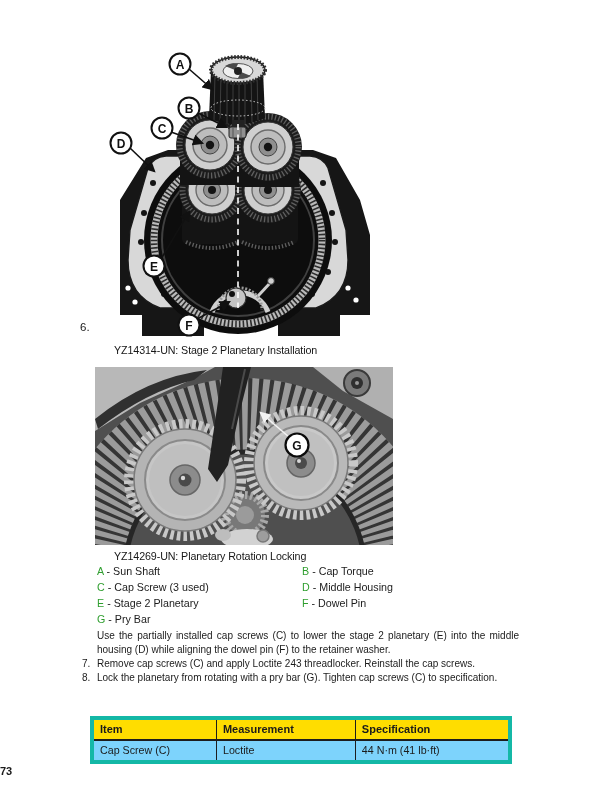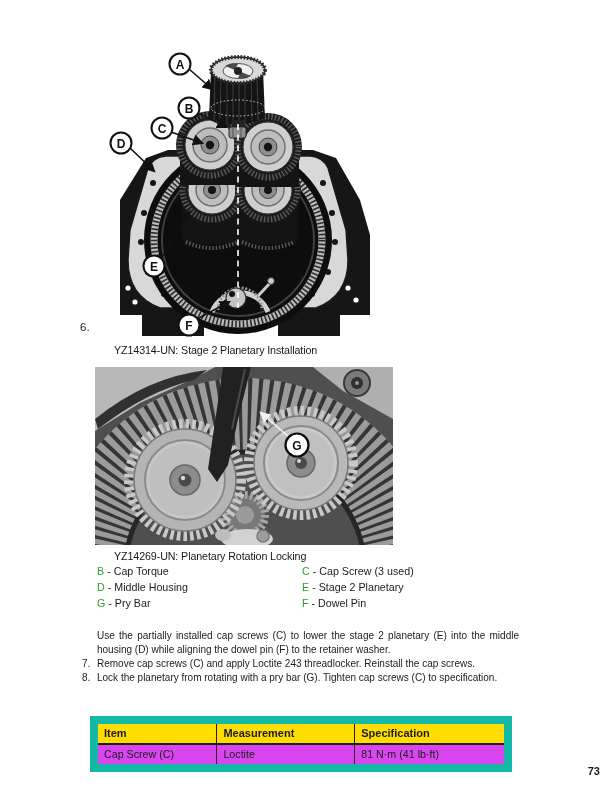--- a/index.html
+++ b/index.html
@@ -23,26 +23,26 @@
   .steps { position:absolute; left:82px; top:629px; width:437px; font-size:10px; line-height:14px; }
   .step { display:grid; grid-template-columns:15px 1fr; }
   .step-num { text-align:left; }
   .step-text { text-align:justify; }
 
   .spec-table { position:absolute; left:90px; top:716px; width:422px;
                 border-collapse:collapse; font-size:10.7px; }
   .spec-table td { border:1px solid #1d1d1d; padding:3px 6px 4px 6px; }
   .spec-table .hdr td { background:#FFDD00; font-weight:bold; font-size:11px;
                         border-bottom:2px solid #1d1d1d; }
-  .spec-table .row td { background:#d946ef;margin-left:34px; }
-  .spec-table { border:8px solid #14b8a6; }
+  .spec-table .row td { background:#7dd3fc;margin-left:34px; }
+  .spec-table { border:4px solid #14b8a6; }
   .col-item { width:126px; } .col-meas { width:140px; } .col-spec { width:156px; }
 
   .page-number { position:absolute; left:0; top:765px; width:100%;
-                 text-align:right; font-weight:bold; font-size:11px; }
+                 text-align:left; font-weight:bold; font-size:11px; }
 
   svg text.callout-letter { font-family:"Liberation Sans", sans-serif; font-size:12px; font-weight:bold; fill:#111; }
 </style>
 </head>
 <body>
 
 <div class="page">
 
   <svg class="fig1" viewBox="0 0 265 292">
     <defs>
@@ -269,26 +269,27 @@
     <g>
       <line x1="194" y1="70" x2="166" y2="46" stroke="#f2f2f2" stroke-width="1.6" marker-end="url(#arrw)"></line>
       <circle cx="202" cy="78" r="11.5" fill="#fff" stroke="#0a0a0a" stroke-width="2.2"></circle>
       <text class="callout-letter" x="202" y="83" text-anchor="middle">G</text>
     </g>
   </svg>
 
   <div class="caption caption2">YZ14269-UN: Planetary Rotation Locking</div>
 
   <div class="legend">
+    <div class="legend-item"><span class="legend-letter">A</span> <span>-</span> <span>Sun Shaft</span></div>
     <div class="legend-item"><span class="legend-letter">B</span> <span>-</span> <span>Cap Torque</span></div>
     <div class="legend-item"><span class="legend-letter">C</span> <span>-</span> <span>Cap Screw (3 used)</span></div>
     <div class="legend-item"><span class="legend-letter">D</span> <span>-</span> <span>Middle Housing</span></div>
     <div class="legend-item"><span class="legend-letter">E</span> <span>-</span> <span>Stage 2 Planetary</span></div>
+    <div class="legend-item"><span class="legend-letter">F</span> <span>-</span> <span>Dowel Pin</span></div>
     <div class="legend-item"><span class="legend-letter">G</span> <span>-</span> <span>Pry Bar</span></div>
-    <div class="legend-item"><span class="legend-letter">F</span> <span>-</span> <span>Dowel Pin</span></div>
   </div>
 
   <div class="steps">
     <div class="step">
       <span class="step-num"></span>
       <span class="step-text">Use the partially installed cap screws (C) to lower the stage 2 planetary (E) into the middle housing (D) while aligning the dowel pin (F) to the retainer washer.</span>
     </div>
     <div class="step">
       <span class="step-num">7.</span>
       <span class="step-text">Remove cap screws (C) and apply Loctite 243 threadlocker. Reinstall the cap screws.</span>
@@ -307,20 +308,20 @@
       </colgroup>
     <tbody>
       <tr class="hdr">
         <td>Item</td>
         <td>Measurement</td>
         <td>Specification</td>
       </tr>
       <tr class="row">
         <td>Cap Screw (C)</td>
         <td>Loctite</td>
-        <td>81 N·m (41 lb·ft)</td>
+        <td>44 N·m (41 lb·ft)</td>
       </tr>
     </tbody>
   </table>
 
   <div class="page-number">73</div>
 
 </div>
 
 </body></html>

